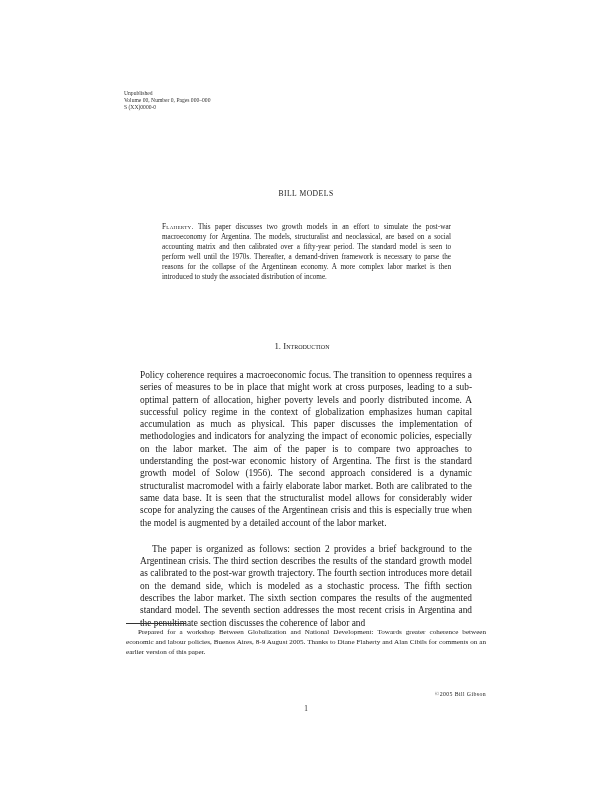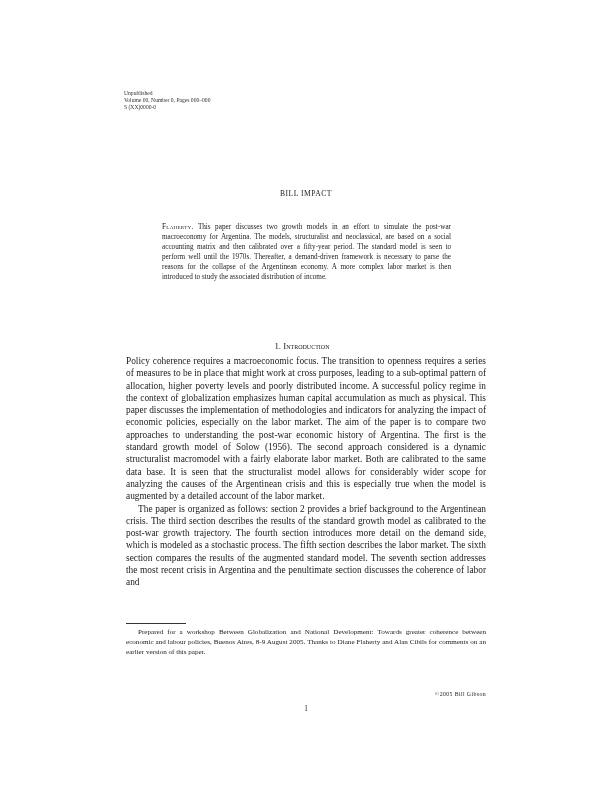--- a/index.html
+++ b/index.html
@@ -7,21 +7,21 @@
     .page { position: absolute; left: 0; top: 0; width: 612px; height: 792px; }
     .header-meta { position: absolute; left: 124px; top: 90px; font-size: 5.6px; line-height: 7.2px; color: #333; font-family: "Liberation Serif", serif; }
     .header-meta div { white-space: nowrap; }
     .title { position: absolute; left: 110px; width: 392px; top: 149px; text-align: center; font-family: "Liberation Serif", serif; font-weight: bold; font-size: 10.6px; line-height: 13px; letter-spacing: 0.45px; }
     .author { position: absolute; left: 110px; width: 392px; top: 189px; text-align: center; font-family: "Liberation Serif", serif; font-size: 7.6px; letter-spacing: 0.5px; }
     .abstract { position: absolute; left: 162px; width: 289px; top: 222px; font-family: "Liberation Serif", serif; font-size: 7.2px; line-height: 10.1px; text-align: justify; }
     .abstract .label { font-variant: small-caps; letter-spacing: 0.3px; }
     .section-heading { position: absolute; left: 106px; width: 392px; top: 341px; text-align: center; font-family: "Liberation Serif", serif; font-size: 8.8px; }
     .section-heading .sc { font-variant: small-caps; }
     .body-text { position: absolute; left: 126px; width: 360px; top: 355px; font-family: "Liberation Serif", serif; font-size: 9.35px; line-height: 12.3px; text-align: justify; }
-    .body-text p { margin: 0; }
+    .body-text p { margin: 14px; }
     .body-text p.indent { text-indent: 12px; }
     .footnote-rule { position: absolute; left: 126px; top: 623px; width: 60px; height: 0; border-top: 0.8px solid #333; }
     .footnotes { position: absolute; left: 126px; width: 360px; top: 628px; font-family: "Liberation Serif", serif; font-size: 7.1px; line-height: 9.8px; text-align: justify; }
     .footnotes p { margin: 0; }
     .footnotes p.indent { text-indent: 12px; }
     .footnotes .it { font-style: italic; }
     .copyright { position: absolute; left: 380px; width: 106px; top: 691px; text-align: right; font-family: "Liberation Serif", serif; font-size: 5.8px; letter-spacing: 0.4px; }
     .page-number { position: absolute; left: 296px; width: 20px; top: 705px; text-align: center; font-family: "Liberation Serif", serif; font-size: 7.2px; }
   </style>
 </head>
@@ -29,21 +29,21 @@
 
 <div class="page">
 
   <div class="header-meta">
     <div>Unpublished</div>
     <div>Volume 00, Number 0, Pages 000–000</div>
     <div>S (XX)0000-0</div>
   </div>
 
 
-  <div class="author">BILL IMPACT</div>
+  <div class="author">BILL MODELS</div>
 
   <div class="abstract">
     <span class="label">Flaherty.</span>
     <span>This paper discusses two growth models in an effort to simulate the post-war macroeconomy for Argentina.  The models, structuralist and neoclassical, are based on a social accounting matrix and then calibrated over a fifty-year period. The standard model is seen to perform well until the 1970s. Thereafter, a demand-driven framework is necessary to parse the reasons for the collapse of the Argentinean economy.  A more complex labor market is then introduced to study the associated distribution of income.</span>
   </div>
 
   <div class="section-heading">
     <span>1.</span>
     <span class="sc">Introduction</span>
   </div>

